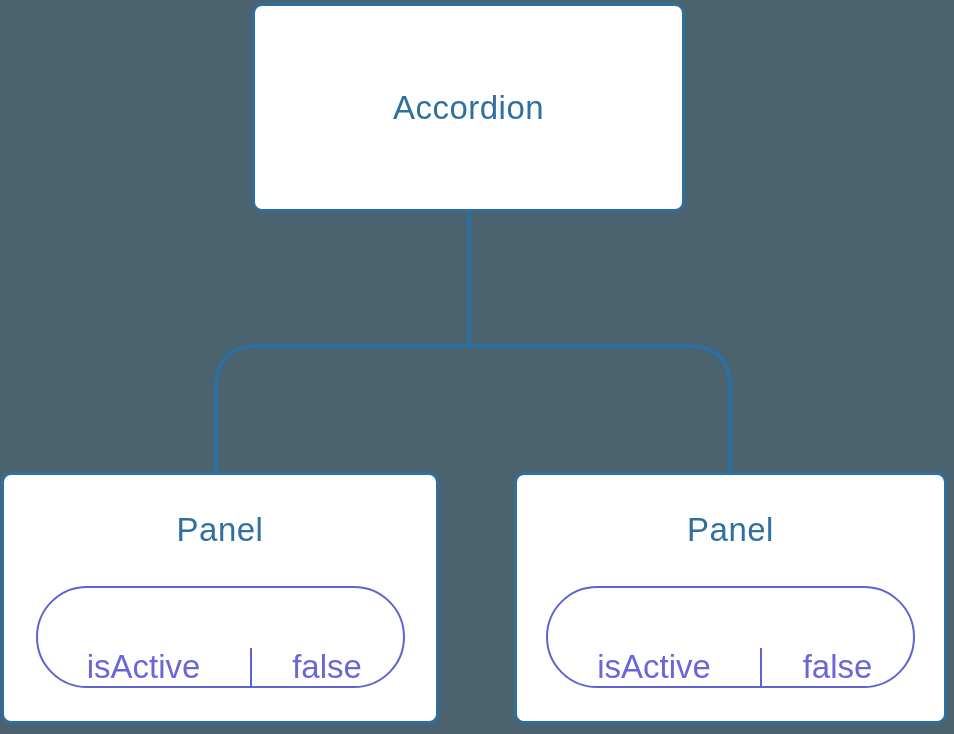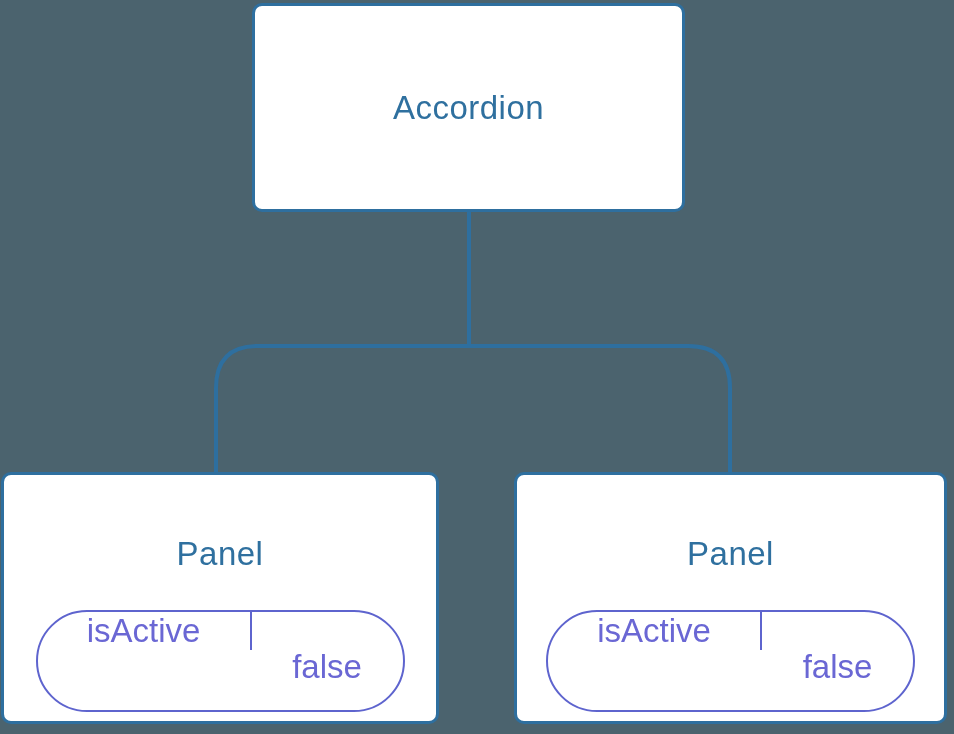--- a/index.html
+++ b/index.html
@@ -53,31 +53,30 @@
     padding-top: 32px;
   }
   .panel-left  { left: 1px; }
   .panel-right { left: 514px; width: 433px; }
   .panel-title {
     color: var(--node-text, #2F709F);
     font-size: 33px;
     font-weight: 500;
     line-height: 46px;
     letter-spacing: 0.5px;
-    margin-top: 24px;
   }
   .state-pill {
     margin-top: 33px;
     width: 369px;
     height: 102px;
     border: 2.5px solid var(--state-border, #5E64CE);
     border-radius: 51px;
     box-sizing: border-box;
     display: flex;
-    align-items: flex-start;
+    align-items: flex-end;
     background: #ffffff;
   }
   .state-key, .state-value {
     display: flex;
     align-items: center;
     justify-content: center;
     color: var(--state-text, #6A67D4);
     font-size: 33px;
     font-weight: 400;
   }

